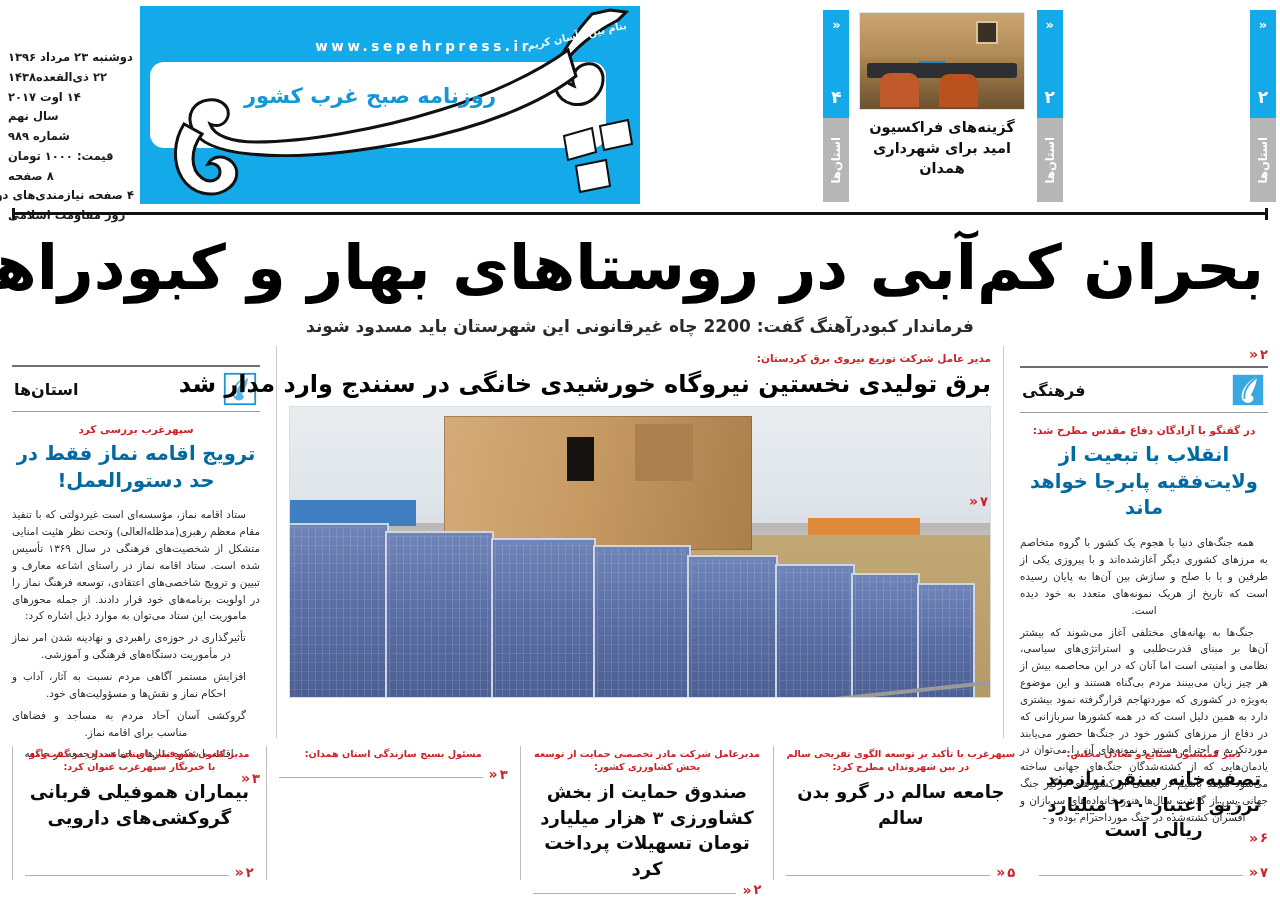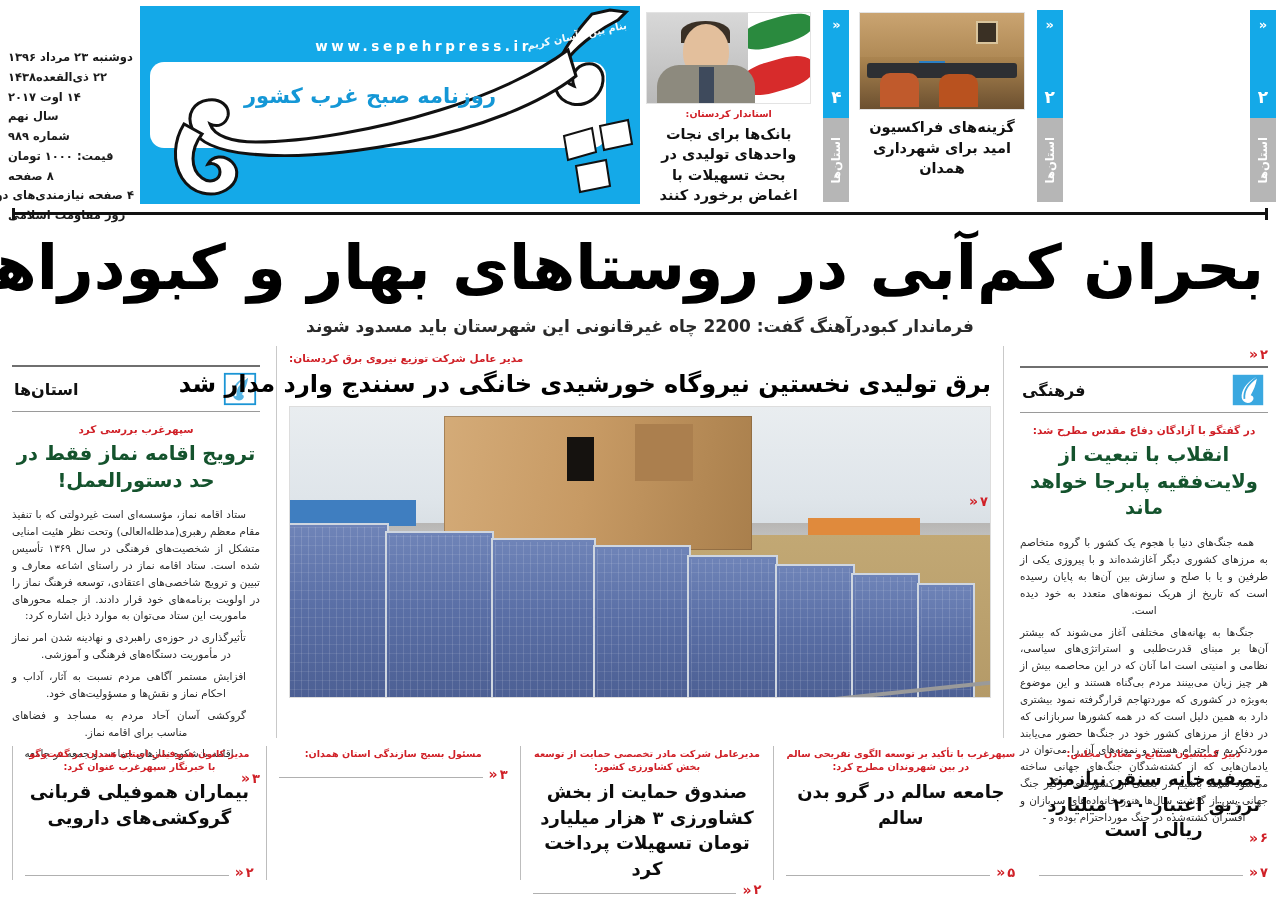--- a/index.html
+++ b/index.html
@@ -304,37 +304,37 @@
     text-align: center;
     margin: 10px 0 4px 0;
     line-height: 1.35;
   }
   .col-title {
     font-size: 19.5px;
     font-weight: bold;
     line-height: 1.38;
     text-align: center;
     margin-bottom: 7px;
-    color: #14532d;
+    color: #0369a1;
   }
   .col-body {
     font-size: 10.4px;
     line-height: 1.62;
     text-align: justify;
     color: #2a2a2a;
     text-align-last: center;
   }
   .col-body p { margin: 5px 0 2px 0; text-indent: 14px; text-align: justify; }
 
   
   .center-kicker {
     color: #d02027;
     font-size: 10.5px;
     font-weight: bold;
-    text-align: left;
+    text-align: right;
     margin-top: 6px;
   }
   .center-title {
     font-size: 24px;
     font-weight: bold;
     text-align: center;
     margin: 6px 0 8px 0;
     color: #000;
     white-space: nowrap;
   }
@@ -472,34 +472,20 @@
     <div class="teaser-cell">
       <div class="teaser-tab">
         <div class="tab-blue">
           <span class="tab-chev">«</span>
           <span class="tab-num">۴</span>
         </div>
         <div class="tab-gray">
           <span>استان‌ها</span>
         </div>
       </div>
-      <div class="teaser-body">
-        <div class="teaser-photo ph-flag">
-          <div class="flag">
-            <div class="flag-g"></div>
-              <div class="flag-r"></div>
-          </div>
-          <div class="hair2"></div>
-            <div class="head2"></div>
-            <div class="body2"></div>
-            <div class="tie2"></div>
-        </div>
-        <div class="teaser-kicker">استاندار کردستان:</div>
-        <div class="teaser-title">بانک‌ها برای نجات واحدهای تولیدی در بحث تسهیلات با اغماض برخورد کنند</div>
-      </div>
     </div>
 
     <div class="teaser-cell">
       <div class="teaser-tab">
         <div class="tab-blue">
           <span class="tab-chev">«</span>
           <span class="tab-num">۲</span>
         </div>
         <div class="tab-gray">
           <span>استان‌ها</span>

